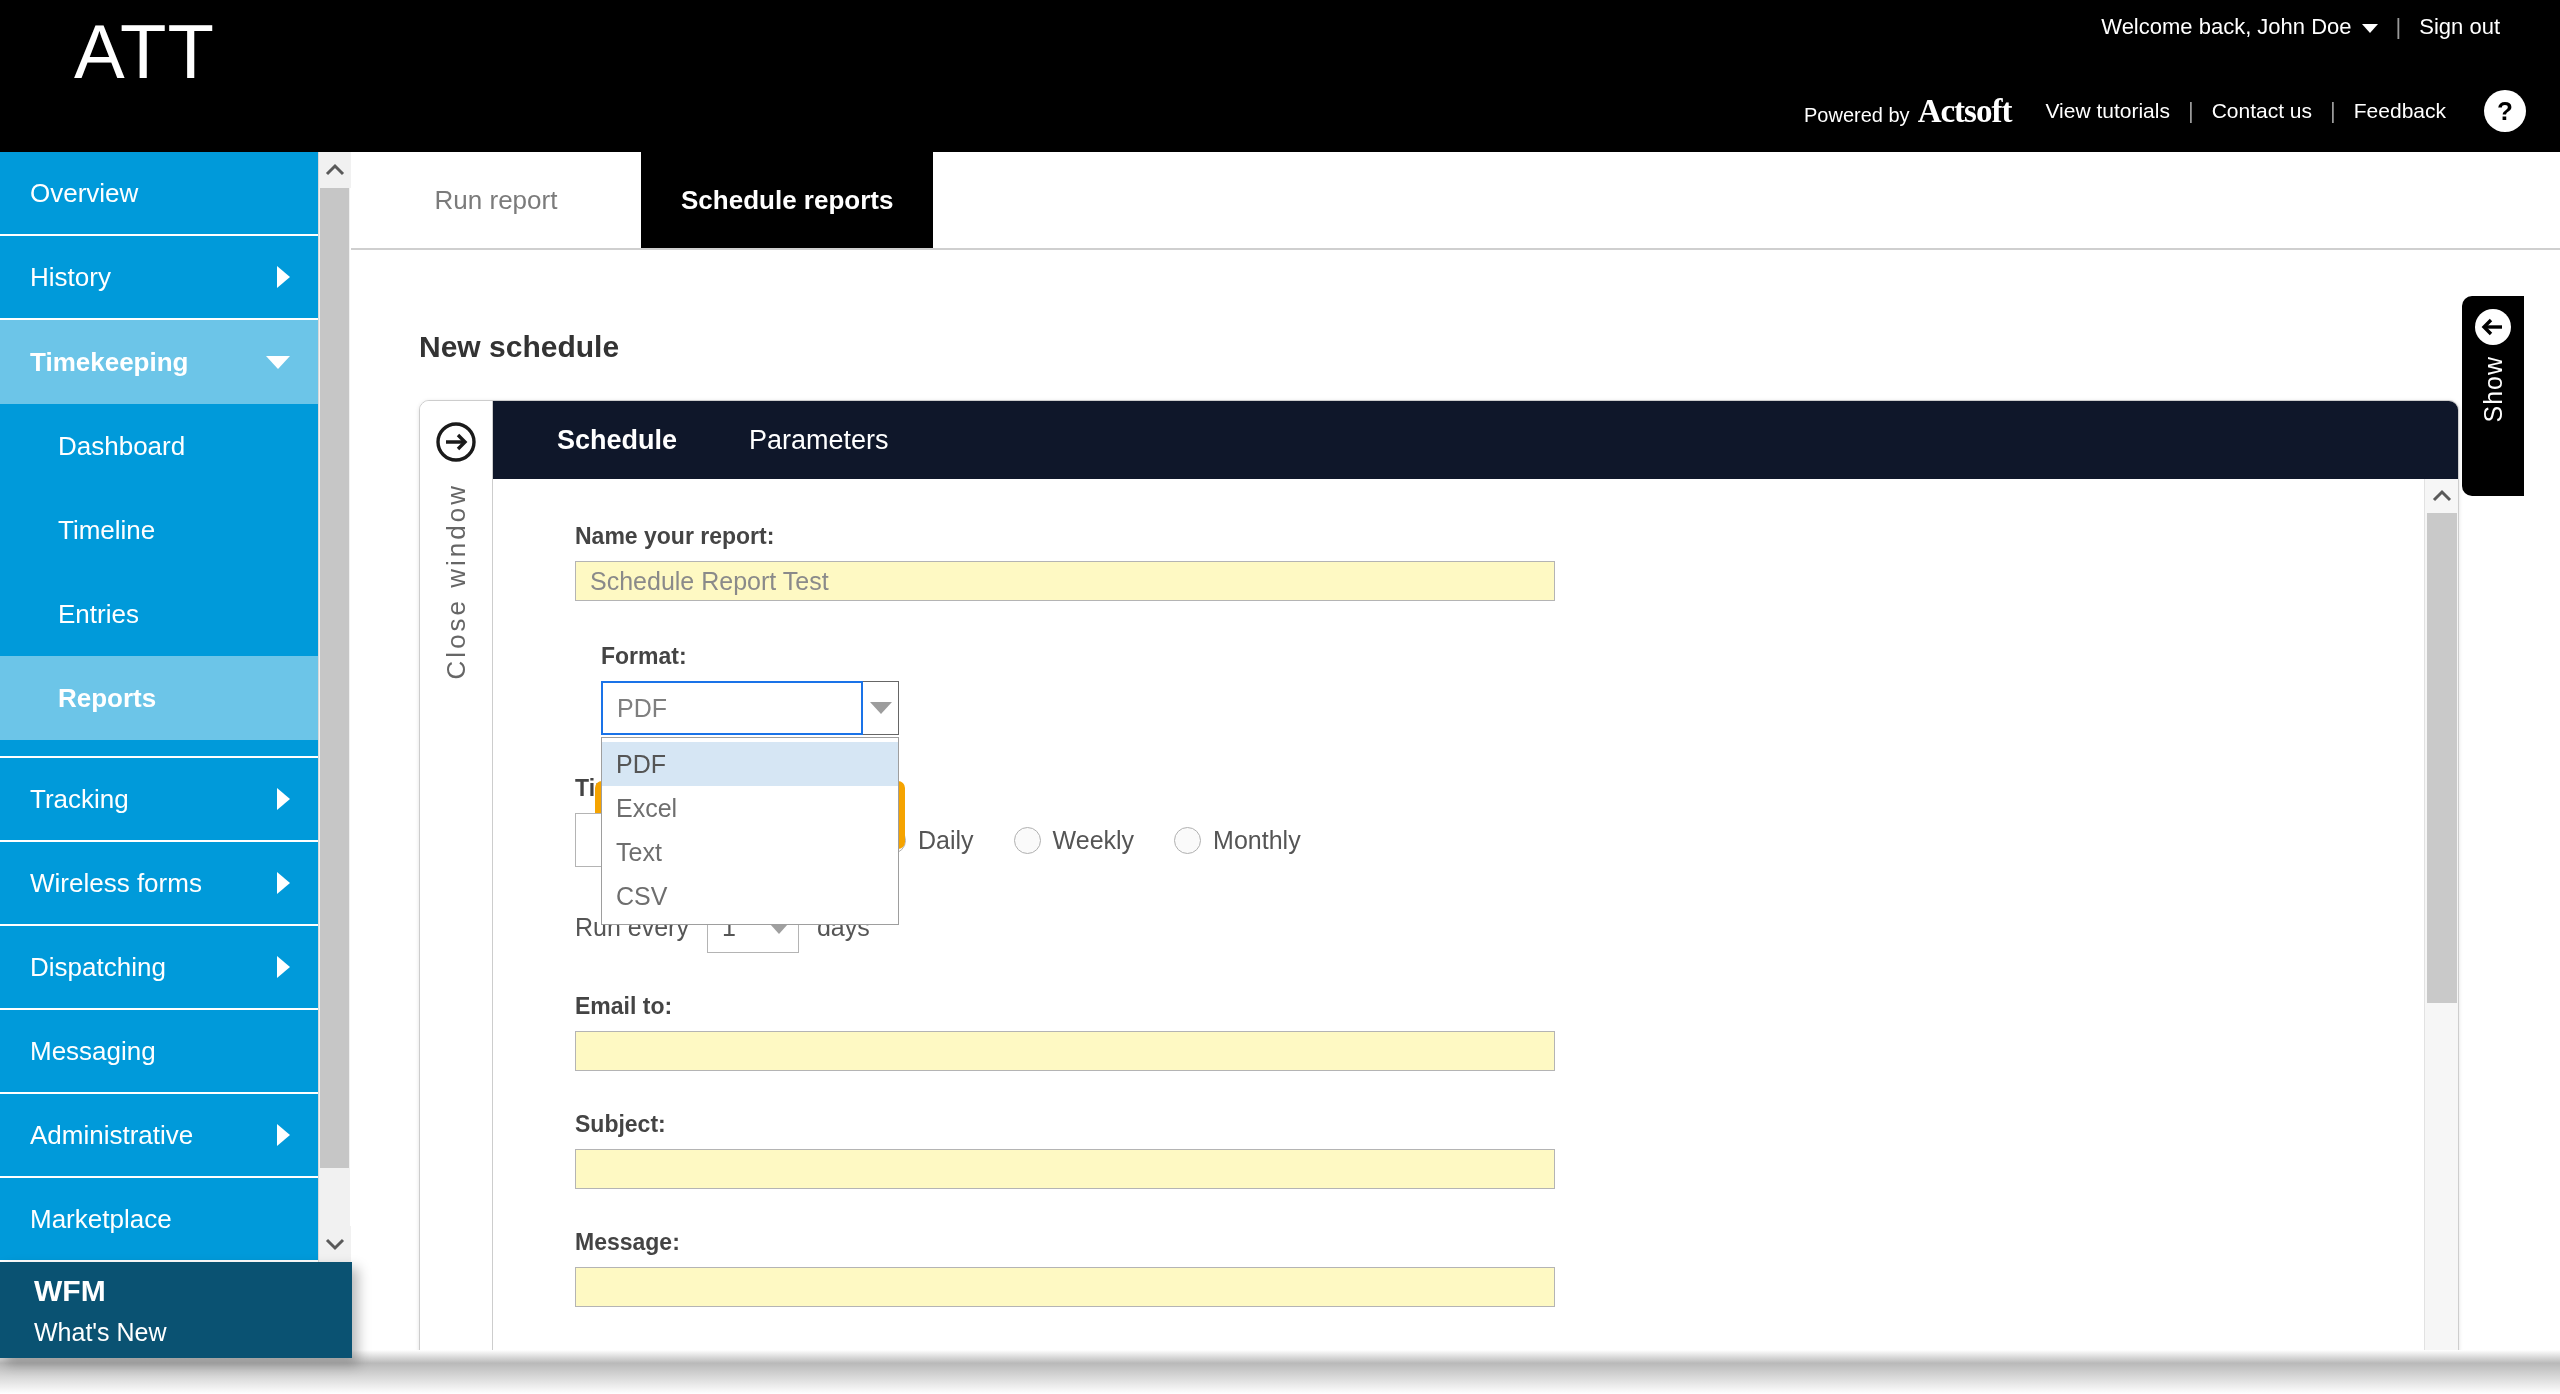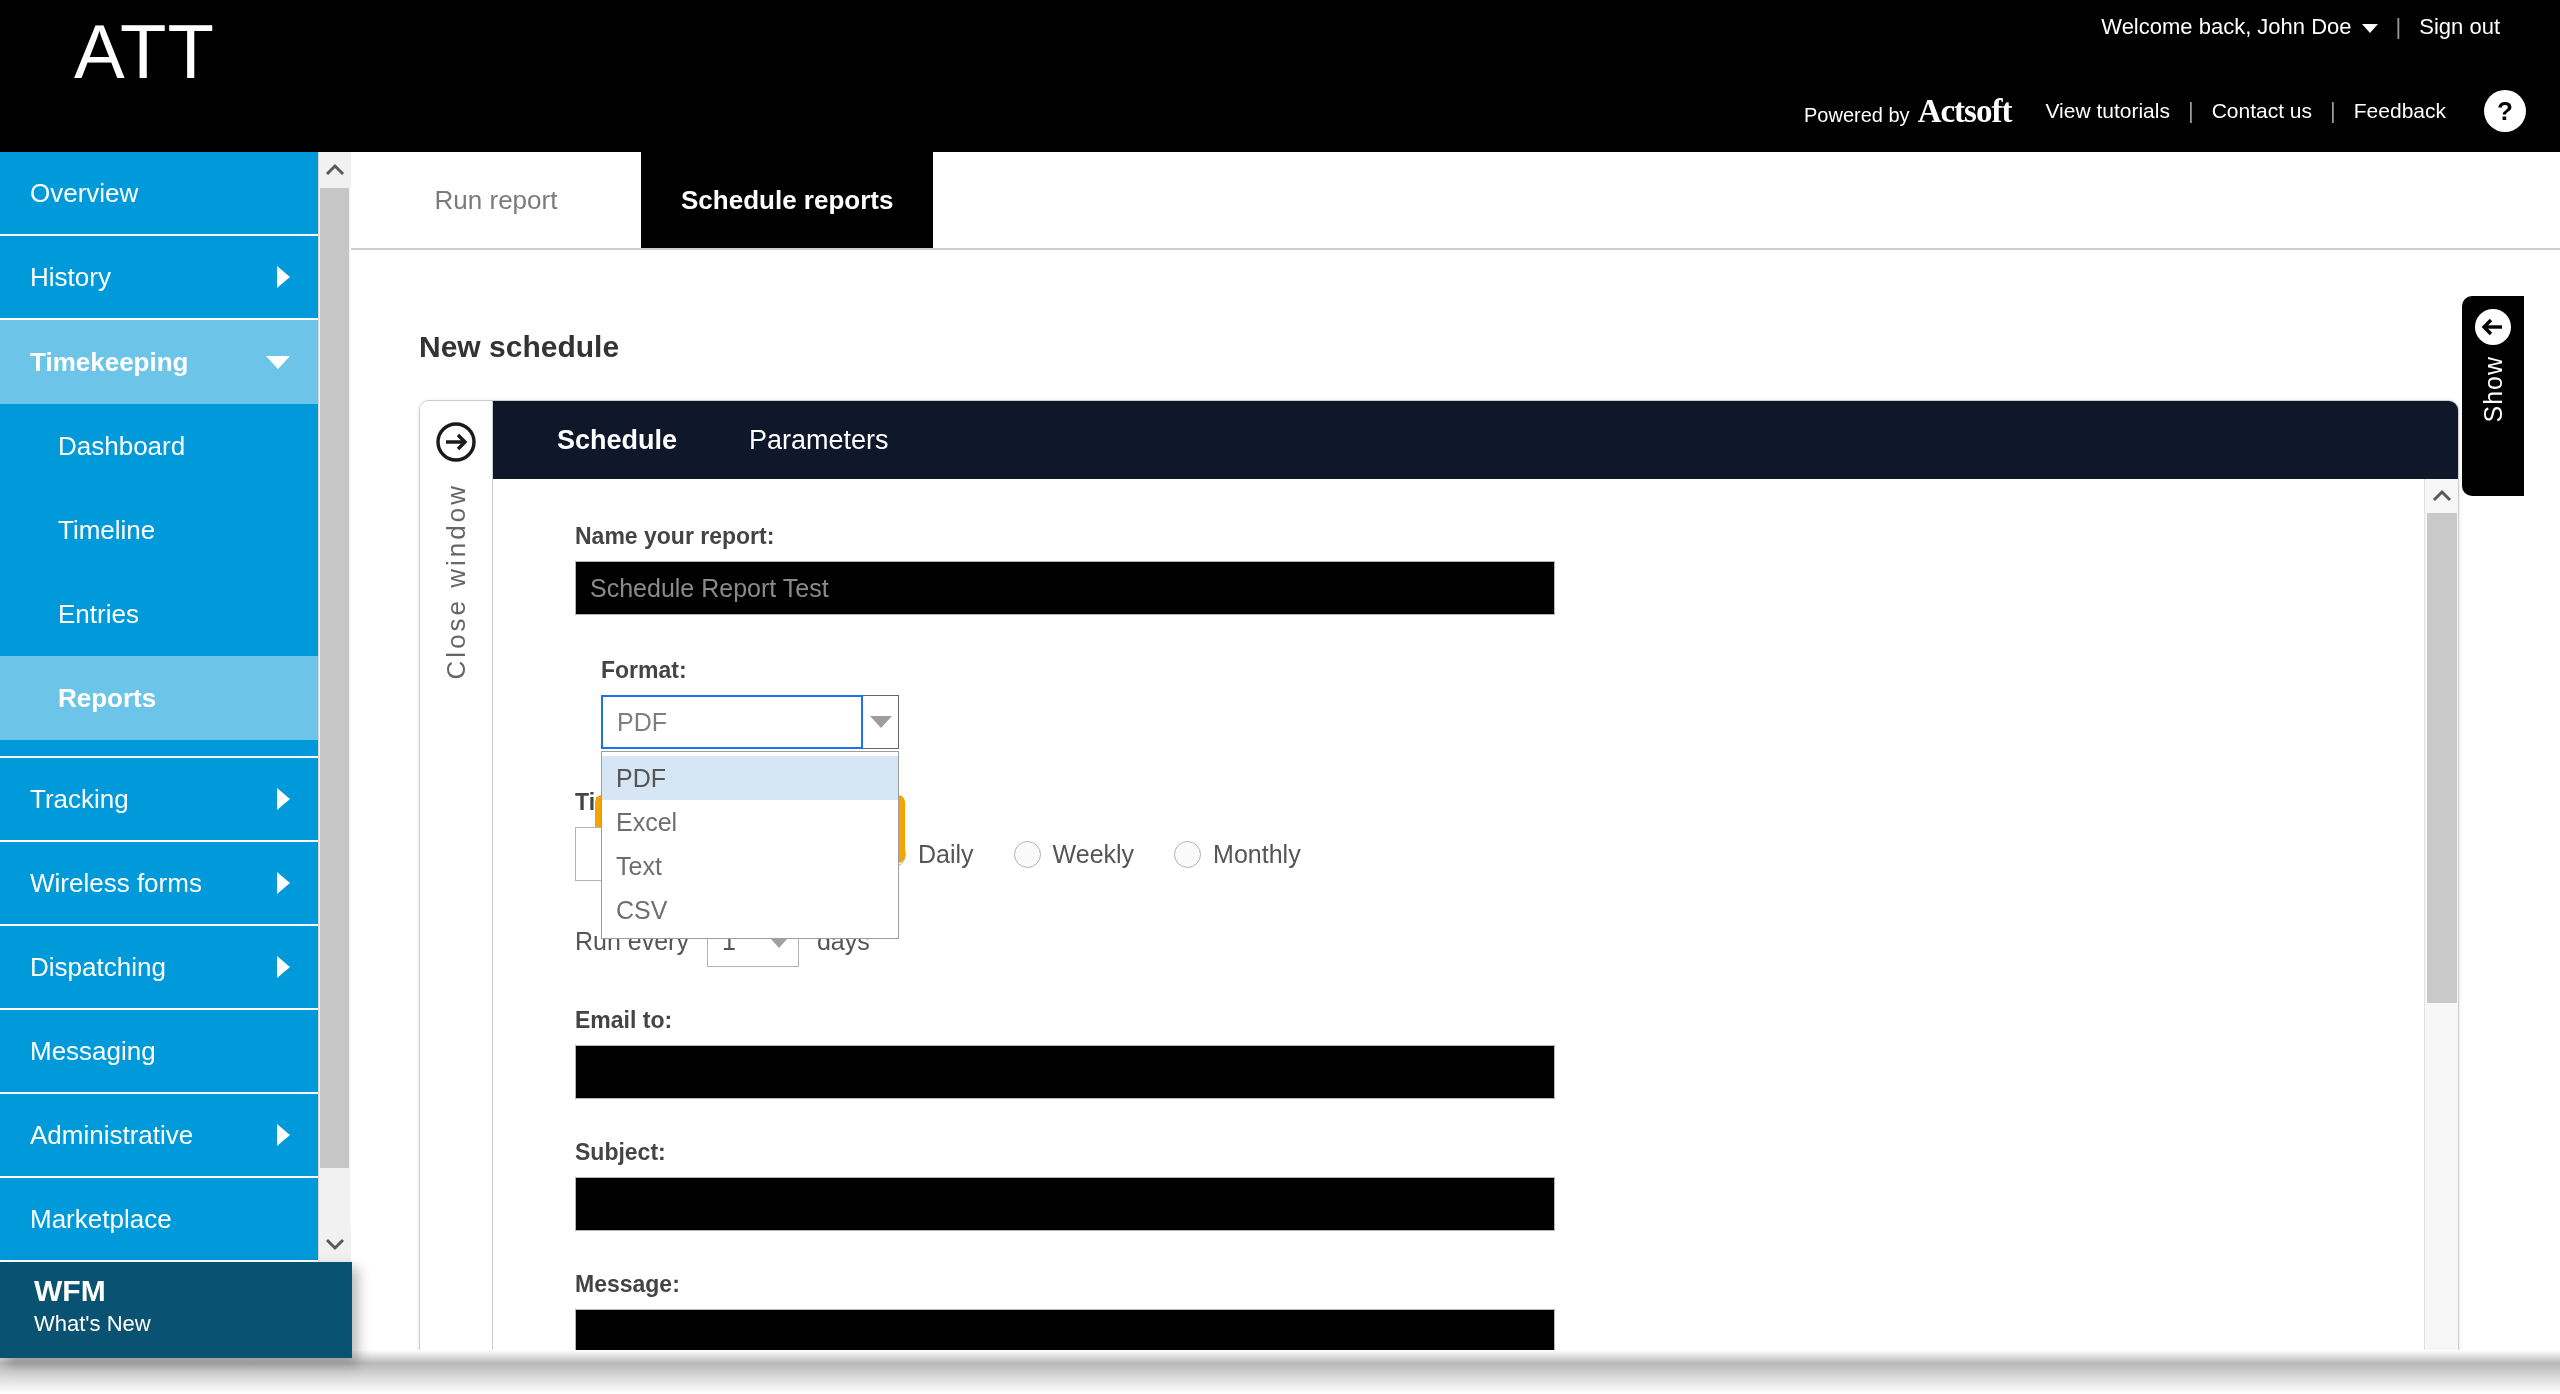--- a/index.html
+++ b/index.html
@@ -182,21 +182,21 @@
     position: absolute;
     left: 0; top: 1262px;
     width: 352px; height: 96px;
     background: #0a5272;
     color: #ffffff;
     padding: 12px 0 0 34px;
     z-index: 35;
     box-shadow: 6px 6px 12px rgba(0,0,0,0.28);
   }
   .wfm-title { font-size: 30px; font-weight: bold; line-height: 1.1; }
-  .wfm-sub { font-size: 22px; margin-top: 4px; }
+  .wfm-sub { font-size: 25px; margin-top: 11px; }
 
   
   .content {
     position: absolute;
     left: 351px; top: 152px;
     width: 2209px;
     height: 1198px;
     background: #ffffff;
     overflow: hidden;
   }
@@ -299,23 +299,23 @@
     height: calc(100% - 78px);
   }
   .fld-label {
     font-size: 23px;
     font-weight: bold;
     color: #444444;
     margin-bottom: 11px;
   }
   .txt-input {
     width: 980px;
-    height: 54px;
+    height: 40px;
     border: 1px solid #b4b4b4;
-    background: #000000;
+    background: #fef9c3;
     font-size: 25px;
     color: #8a8a8a;
     padding: 0 14px;
     font-family: "Liberation Sans", sans-serif;
     outline: none;
     display: block;
   }
   .row-two {
     display: flex;
     margin-top: 42px;

